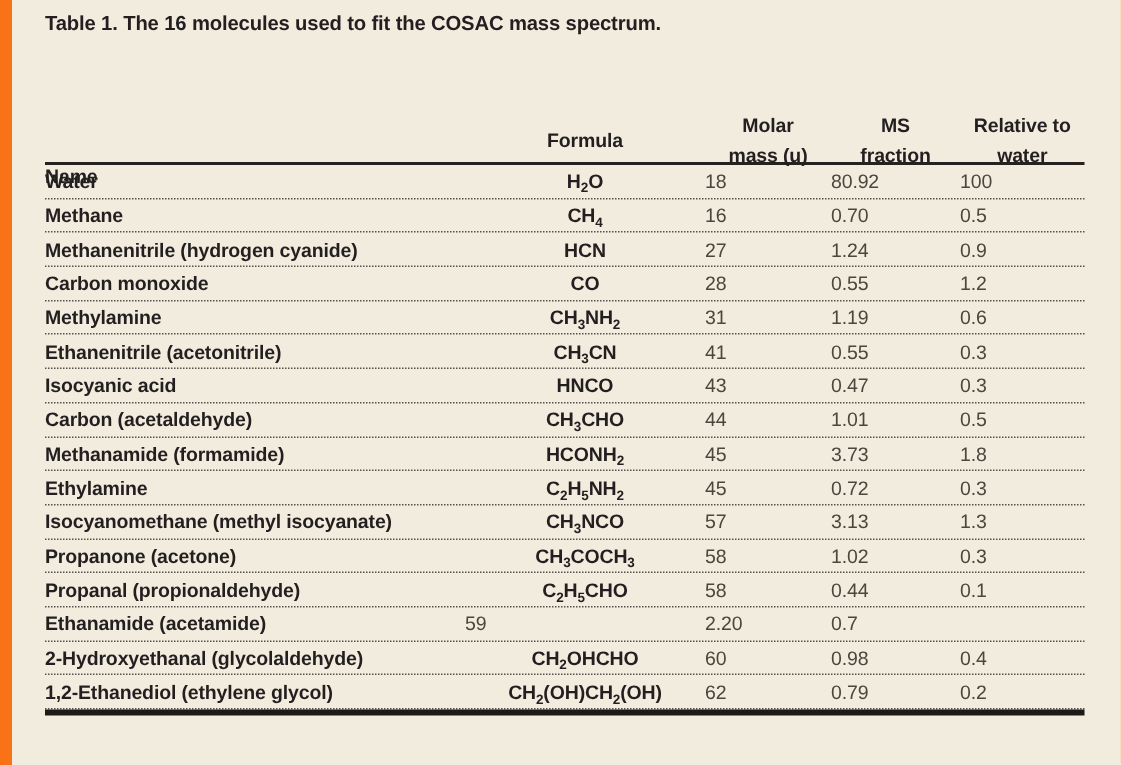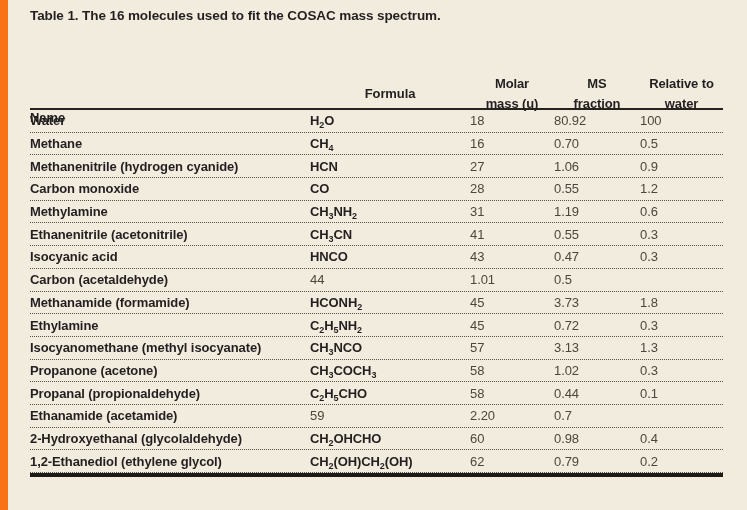--- a/index.html
+++ b/index.html
@@ -69,21 +69,21 @@
   }
   .c-name{
     font-weight:bold;
     color:var(--ink,#231f20);
     text-align:left;
     white-space:nowrap;
   }
   .c-formula{
     font-weight:bold;
     color:var(--ink,#231f20);
-    text-align:left;
+    text-align:center;
     white-space:nowrap;
   }
   .c-formula sub{
     font-size:9px;
     line-height:0;
     vertical-align:-3px;
   }
   .c-num{
     color:var(--num,#4c473e);
     text-align:left;
@@ -125,21 +125,21 @@
             <div class="c-name">Methane</div>
             <div class="c-formula">CH<sub>4</sub></div>
             <div class="c-num">16</div>
             <div class="c-num">0.70</div>
             <div class="c-num">0.5</div>
           </div>
           <div class="row">
             <div class="c-name">Methanenitrile (hydrogen cyanide)</div>
             <div class="c-formula">HCN</div>
             <div class="c-num">27</div>
-            <div class="c-num">1.06</div>
+            <div class="c-num">1.24</div>
             <div class="c-num">0.9</div>
           </div>
           <div class="row">
             <div class="c-name">Carbon monoxide</div>
             <div class="c-formula">CO</div>
             <div class="c-num">28</div>
             <div class="c-num">0.55</div>
             <div class="c-num">1.2</div>
           </div>
           <div class="row">
@@ -158,20 +158,21 @@
           </div>
           <div class="row">
             <div class="c-name">Isocyanic acid</div>
             <div class="c-formula">HNCO</div>
             <div class="c-num">43</div>
             <div class="c-num">0.47</div>
             <div class="c-num">0.3</div>
           </div>
           <div class="row">
             <div class="c-name">Carbon (acetaldehyde)</div>
+            <div class="c-formula">CH<sub>3</sub>CHO</div>
             <div class="c-num">44</div>
             <div class="c-num">1.01</div>
             <div class="c-num">0.5</div>
           </div>
           <div class="row">
             <div class="c-name">Methanamide (formamide)</div>
             <div class="c-formula">HCONH<sub>2</sub></div>
             <div class="c-num">45</div>
             <div class="c-num">3.73</div>
             <div class="c-num">1.8</div>

